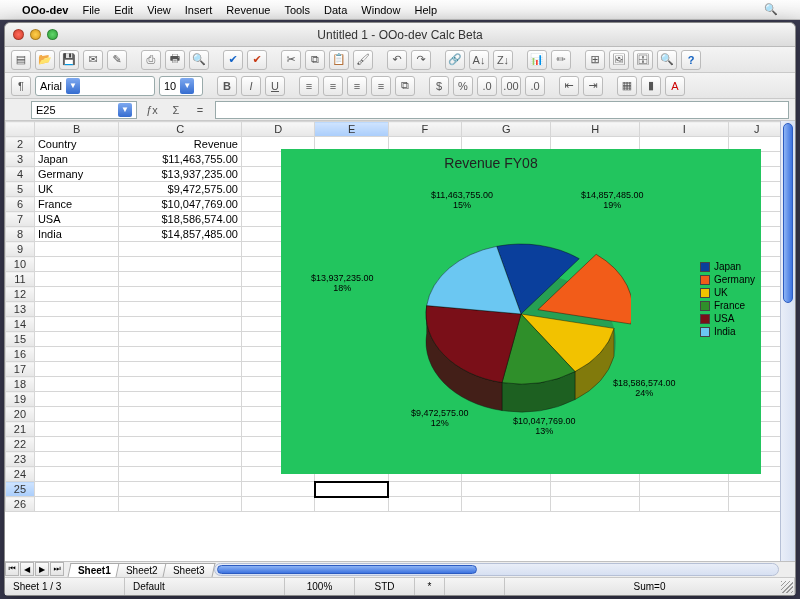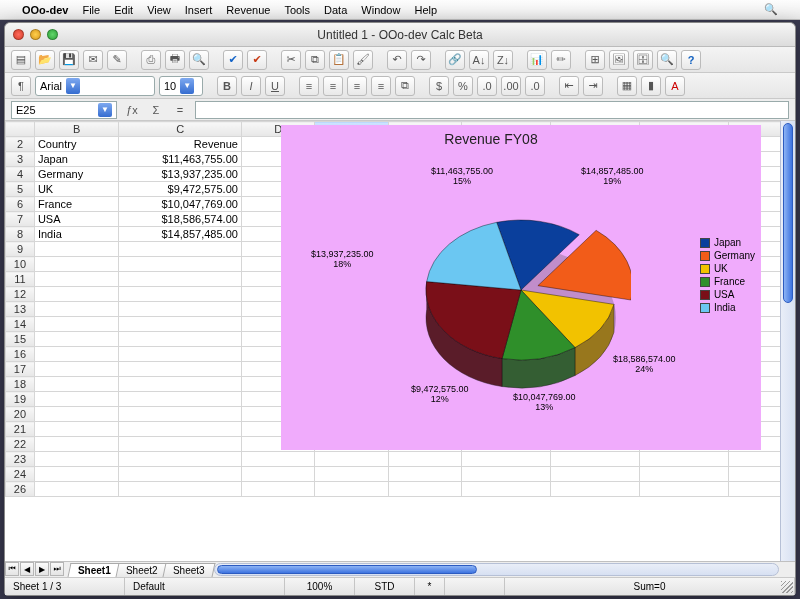--- a/index.html
+++ b/index.html
@@ -21,38 +21,38 @@
   .toolbar { background: linear-gradient(#f4f4f4,#e6e6e6); border-bottom:1px solid #c9c9c9; display:flex; align-items:center; padding:2px 6px; gap:4px; min-height:26px; }
   .tb-btn { width:20px; height:20px; border:1px solid #bbb; border-radius:3px; background:linear-gradient(#fff,#e8e8e8); display:flex; align-items:center; justify-content:center; font-size:11px; color:#555; }
   .tb-sep { width:6px; }
   .combo { height:20px; border:1px solid #9aa; background:#fff; display:flex; align-items:center; padding:0 4px; font-size:11px; border-radius:3px; }
   .combo .arrow { width:14px; height:16px; margin-left:4px; background:linear-gradient(#7ea9f0,#356dd0); border-radius:2px; display:flex; align-items:center; justify-content:center; color:#fff; font-size:8px;}
   .fontname { width:120px; }
   .fontsize { width:44px; }
   .bold{font-weight:bold;} .ital{font-style:italic;} .uline{text-decoration:underline;}
   
   .formula-bar { height:22px; background:#eee; border-bottom:1px solid #c9c9c9; display:flex; align-items:center; padding:2px 6px; gap:6px; }
-  .namebox { width:106px; height:18px; border:1px solid #9aa; background:#fff; padding:0 4px; display:flex; align-items:center;}
+  .namebox { width:106px; height:18px; border:1px solid #9aa; background:#fff; padding:0 4px; display:flex; align-items:center;margin-left:20px;}
   .namebox .arrow{width:14px;height:14px;margin-left:auto;background:linear-gradient(#7ea9f0,#356dd0);border-radius:2px;display:flex;align-items:center;justify-content:center;color:#fff;font-size:8px;}
   .fx-btn{width:18px;height:18px;display:flex;align-items:center;justify-content:center;color:#555;}
   .fx-input{flex:1;height:18px;border:1px solid #9aa;background:#fff;}
   
   .sheet-area{flex:1; position:relative; background:#fff; overflow:hidden;}
   table.grid{border-collapse:collapse; table-layout:fixed; width:780px;}
   table.grid th, table.grid td{border:1px solid #d6d6d6; height:15px; font-size:11px; padding:0 3px; overflow:hidden; white-space:nowrap;}
   table.grid th{background:linear-gradient(#f7f7f7,#e7e7e7); color:#333; font-weight:normal; text-align:center;}
   table.grid th.rowhdr{width:26px;}
   table.grid th.colhdr{}
   table.grid th.sel{background:linear-gradient(#cfe4ff,#a9cdfb);}
   table.grid td{background:#fff;}
   .colA{width:26px}.colB{width:76px}.colC{width:110px}.colD{width:66px}.colE{width:66px}.colF{width:66px}.colG{width:80px}.colH{width:80px}.colI{width:80px}.colJ{width:50px}
   td.num{text-align:right;}
   .active-cell{outline:2px solid #000; outline-offset:-1px;}
   
-  .chart{position:absolute; left:276px; top:4px; width:480px; height:325px; background:#f0abfc;}
+  .chart{position:absolute; left:276px; top:28px; width:480px; height:325px; background:#22c55e;}
   .chart-title{position:absolute; top:6px; left:0; right:60px; text-align:center; font-size:14px; color:#222;}
   .legend{position:absolute; right:6px; top:110px; font-size:10px;}
   .legend div{display:flex;align-items:center;gap:4px;margin:2px 0;}
   .legend .sw{width:10px;height:10px;border:1px solid #444;}
   .pie{position:absolute; left:130px; top:80px;}
   .dl{position:absolute; font-size:9px; text-align:center; color:#000; line-height:1.1;}
   
   .vscroll{position:absolute; right:0; top:0; bottom:0; width:15px; background:linear-gradient(90deg,#e9eef8,#d7e0f2); border-left:1px solid #b6c0d6;}
   .vscroll .thumb{position:absolute; left:2px; right:2px; top:2px; height:180px; border-radius:7px; background:linear-gradient(90deg,#8db4f5,#3d73e0); border:1px solid #2c5bc0;}
   .hscroll-row{height:16px; display:flex; align-items:stretch; border-top:1px solid #c0c0c0; background:#eee;}
@@ -459,20 +459,32 @@
             <td class="colH "></td>
             <td class="colI "></td>
             <td class="colJ "></td>
           </tr>
           <tr>
             <th class="rowhdr">24</th>
             <td class="colB "></td>
             <td class="colC "></td>
             <td class="colD "></td>
             <td class="colE "></td>
+            <td class="colF "></td>
+            <td class="colG "></td>
+            <td class="colH "></td>
+            <td class="colI "></td>
+            <td class="colJ "></td>
+          </tr>
+          <tr>
+            <th class="rowhdr sel">25</th>
+            <td class="colB "></td>
+            <td class="colC "></td>
+            <td class="colD "></td>
+            <td class="colE  active-cell"></td>
             <td class="colF "></td>
             <td class="colG "></td>
             <td class="colH "></td>
             <td class="colI "></td>
             <td class="colJ "></td>
           </tr>
           <tr>
             <th class="rowhdr">26</th>
             <td class="colB "></td>
             <td class="colC "></td>

